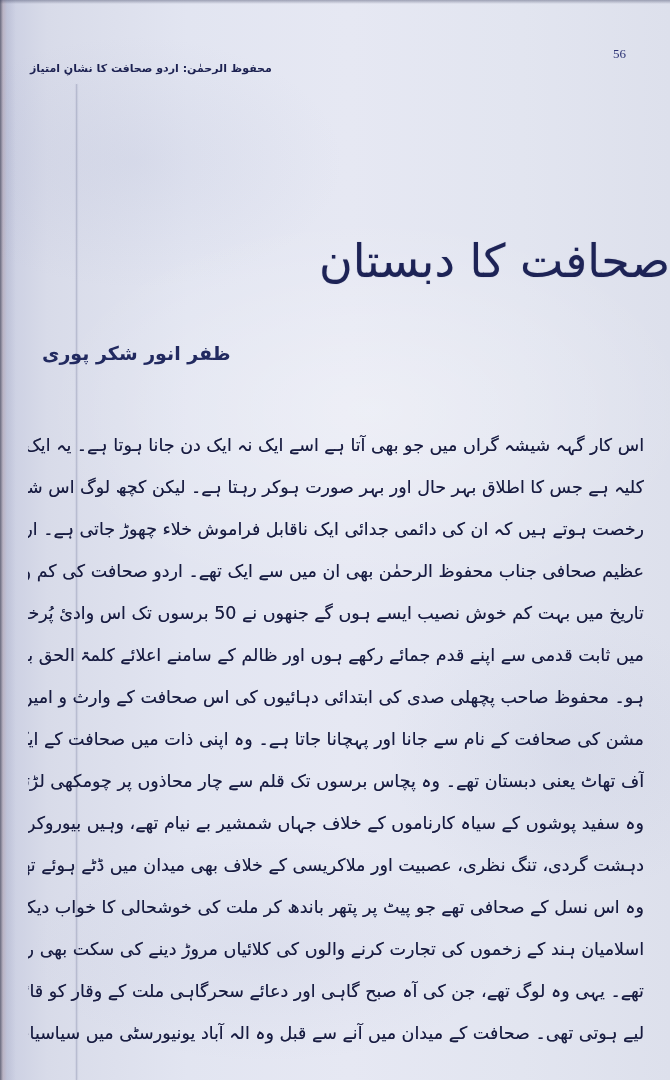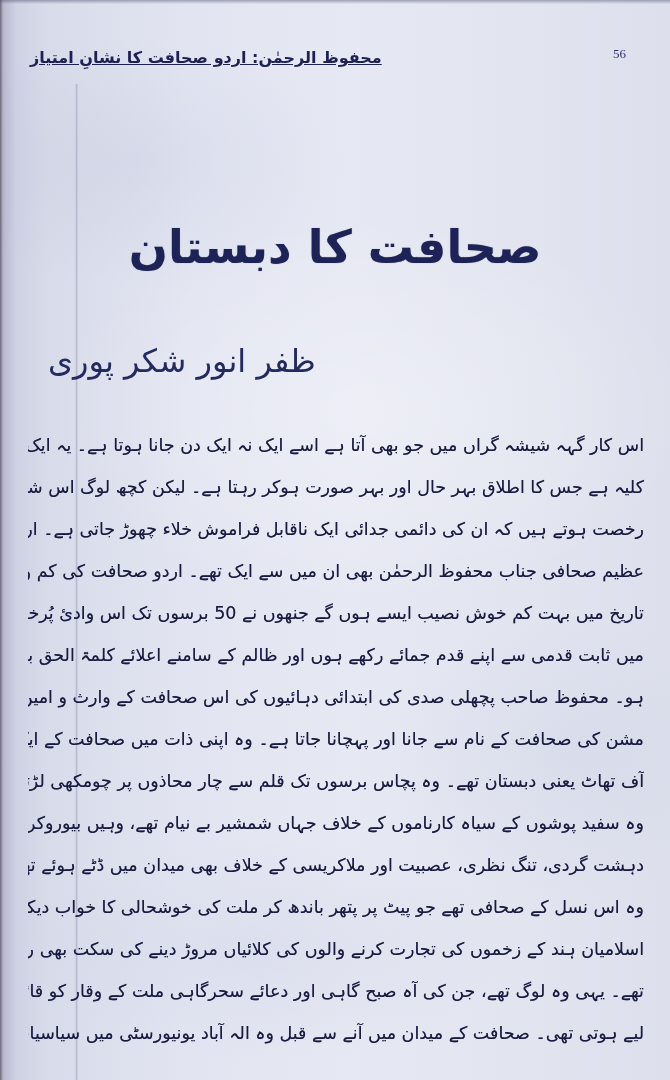--- a/index.html
+++ b/index.html
@@ -48,54 +48,52 @@
     pointer-events: none;
   }
   .header {
     position: absolute;
     top: 46px; left: 0;
     width: 100%;
     height: 34px;
   }
   .running-title {
     position: absolute;
-    left: 30px; top: 2px;
+    left: 30px; top: 16px;
     direction: rtl;
-    font-size: 16px;
+    font-size: 11px;
     font-weight: bold;
     color: #1d2252;
     letter-spacing: 0.2px;
     white-space: nowrap;
-    text-decoration: underline;
   }
   .page-number {
     position: absolute;
     right: 44px; top: 0;
     font-family: "Liberation Serif", "DejaVu Serif", serif;
     font-size: 13px;
     color: #2b3274;
     font-weight: normal;
   }
   .article-title {
     position: absolute;
-    top: 220px; left: 0;
+    top: 234px; left: 0;
     width: 100%;
     direction: rtl;
-    text-align: center;
     font-size: 46px;
-    font-weight: bold;
+    font-weight: normal;
     color: #1d2356;
     text-shadow: 0 0 1px rgba(29,35,86,0.4);
   }
   .author-name {
     position: absolute;
-    top: 342px; left: 48px;
+    top: 342px; left: 42px;
     direction: rtl;
-    font-size: 32px;
-    font-weight: normal;
+    font-size: 19px;
+    font-weight: bold;
     color: #222a60;
     white-space: nowrap;
   }
   .body-text {
     position: absolute;
     top: 424px;
     left: 28px;
     right: 26px;
     direction: rtl;
     color: #171b40;

